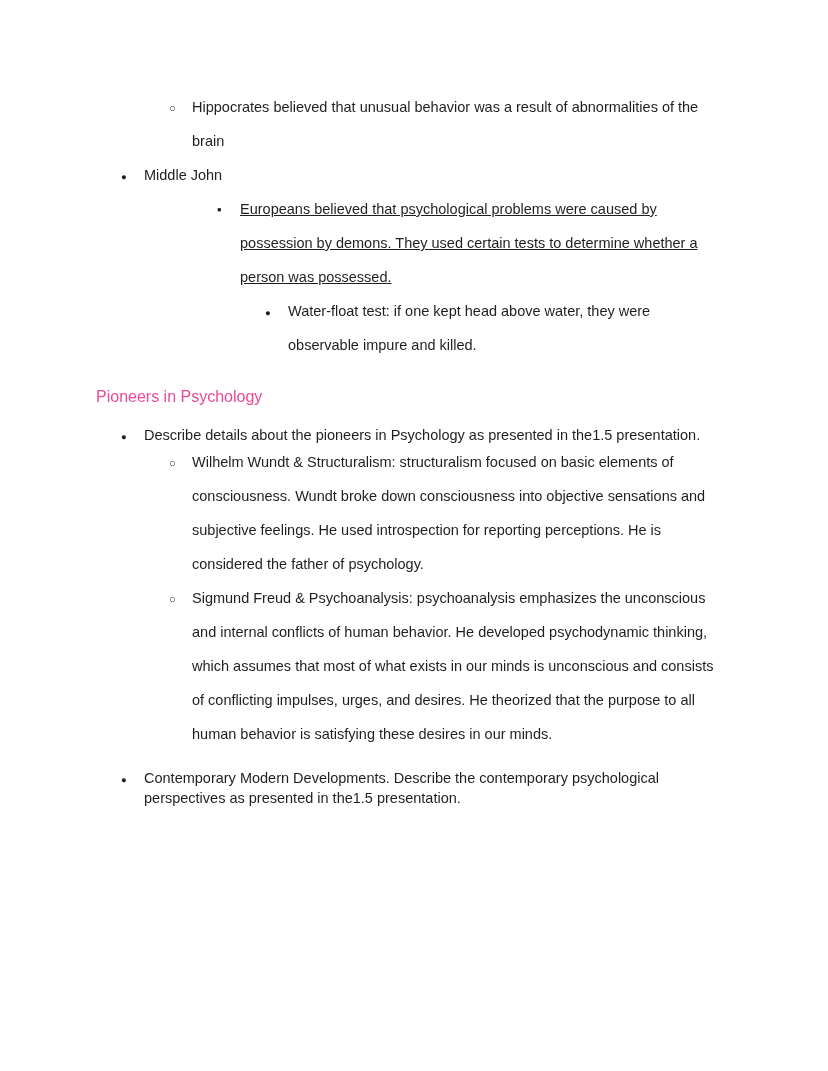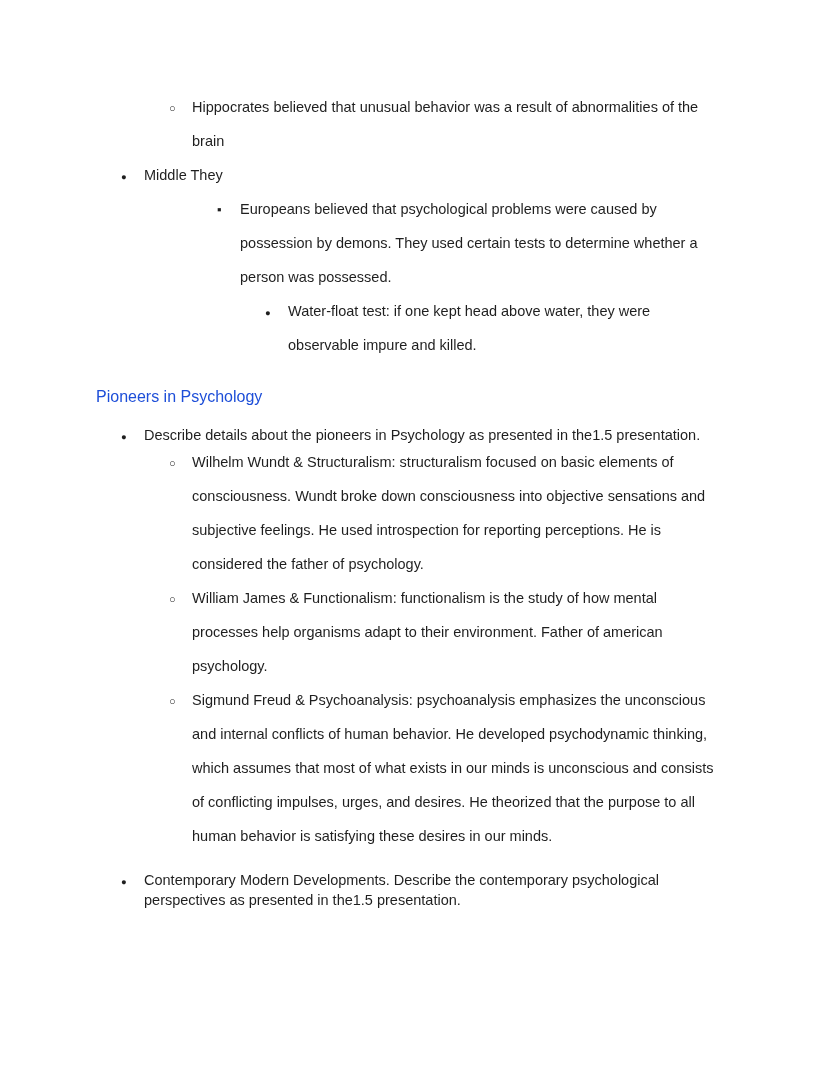--- a/index.html
+++ b/index.html
@@ -20,58 +20,58 @@
     color: #1f1f1f;
     -webkit-font-smoothing: antialiased;
   }
   .li {
     position: relative;
   }
   .double { line-height: 34px; }
   .single { line-height: 20px; margin-top: 17px; }
   .lvl1 { padding-left: 48px; }
   .lvl2 { padding-left: 96px; }
-  .lvl3 { padding-left: 144px; }
+  .lvl3 { padding-left: 144px; text-decoration: underline; }
   .lvl4 { padding-left: 192px; }
   .bullet {
     position: absolute;
     top: 0;
     width: 16px;
     text-align: left;
     color: #1f1f1f;
   }
   .lvl1 > .bullet { left: 25px; }
   .lvl2 > .bullet { left: 73px; }
   .lvl3 > .bullet { left: 121px; }
   .lvl4 > .bullet { left: 169px; }
   .b-disc::before   { content: "\25CF"; font-size: 9.5px; }
   .b-circle::before { content: "\25CB"; font-size: 11px; }
   .b-square::before { content: "\25AA"; font-size: 13px; }
   .heading {
-    color: #1d4ed8;
+    color: #ec4899;
     font-size: 16px;
     line-height: 22px;
     margin-top: 24px;
     margin-bottom: 15px;
   }
   .text { display: inline; }
 </style>
 </head>
 <body>
 
 <div class="page">
 
   <div class="li lvl2 double">
     <span class="bullet b-circle"></span>
     <span class="text">Hippocrates believed that unusual behavior was a result of abnormalities of the brain</span>
   </div>
 
   <div class="li lvl1 double">
     <span class="bullet b-disc"></span>
-    <span class="text">Middle They</span>
+    <span class="text">Middle John</span>
   </div>
 
   <div class="li lvl3 double">
     <span class="bullet b-square"></span>
     <span class="text">Europeans believed that psychological problems were caused by possession by demons. They used certain tests to determine whether a person was possessed.</span>
   </div>
 
   <div class="li lvl4 double">
     <span class="bullet b-disc"></span>
     <span class="text">Water-float test: if one kept head above water, they were observable impure and killed.</span>
@@ -82,24 +82,20 @@
   <div class="li lvl1 single">
     <span class="bullet b-disc"></span>
     <span class="text">Describe details about the pioneers in Psychology as presented in the1.5 presentation.</span>
   </div>
 
   <div class="li lvl2 double">
     <span class="bullet b-circle"></span>
     <span class="text">Wilhelm Wundt &amp; Structuralism: structuralism focused on basic elements of consciousness. Wundt broke down consciousness into objective sensations and subjective feelings. He used introspection for reporting perceptions. He is considered the father of psychology.</span>
   </div>
 
-  <div class="li lvl2 double">
-    <span class="bullet b-circle"></span>
-    <span class="text">William James &amp; Functionalism: functionalism is the study of how mental processes help organisms adapt to their environment. Father of american psychology.</span>
-  </div>
 
   <div class="li lvl2 double">
     <span class="bullet b-circle"></span>
     <span class="text">Sigmund Freud &amp; Psychoanalysis: psychoanalysis emphasizes the unconscious and internal conflicts of human behavior. He developed psychodynamic thinking, which assumes that most of what exists in our minds is unconscious and consists of conflicting impulses, urges, and desires. He theorized that the purpose to all human behavior is satisfying these desires in our minds.</span>
   </div>
 
   <div class="li lvl1 single">
     <span class="bullet b-disc"></span>
     <span class="text">Contemporary Modern Developments. Describe the contemporary psychological perspectives as presented in the1.5 presentation.</span>
   </div>

